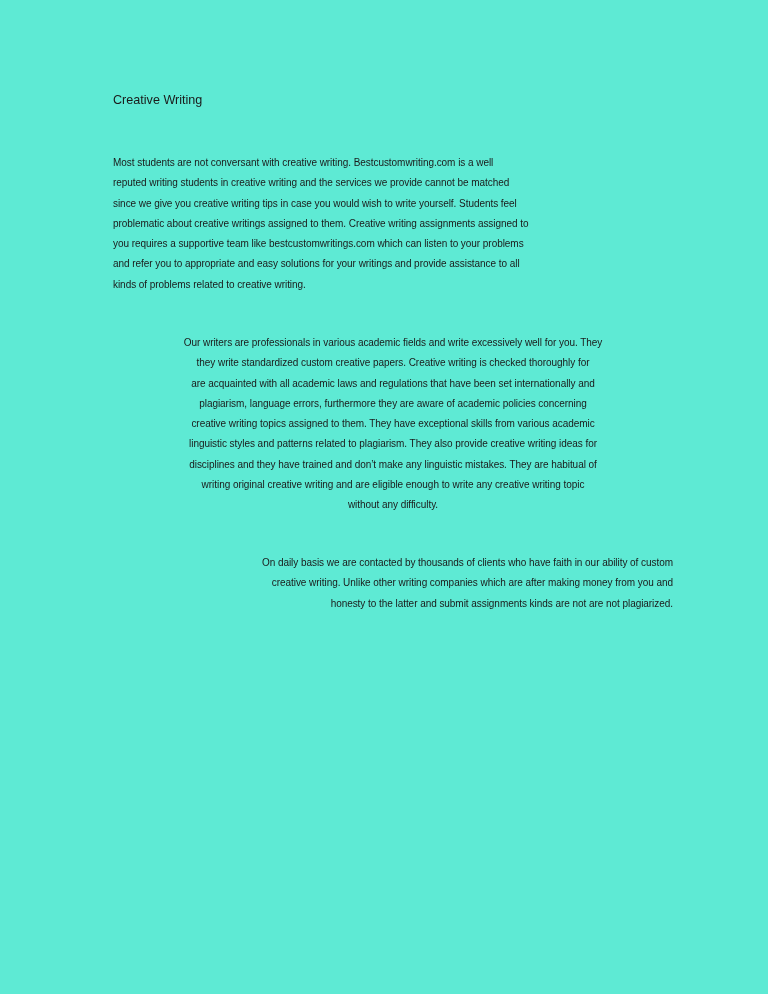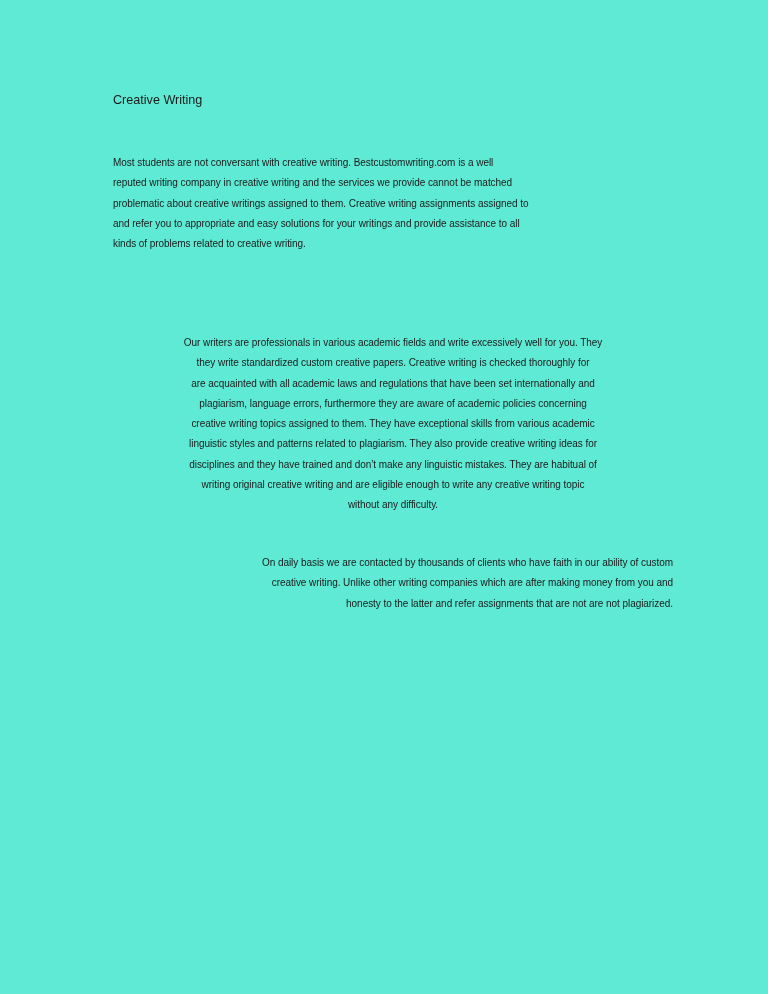--- a/index.html
+++ b/index.html
@@ -47,36 +47,38 @@
     #p3 { top: 553px; text-align: right; }
   </style>
 </head>
 <body>
 
 <div class="page">
   <div class="title">Creative Writing</div>
 
   <div class="para" id="p1">
     <span class="line">Most students are not conversant with creative writing. Bestcustomwriting.com is a well</span>
-    <span class="line">reputed writing company in creative writing and the services we provide cannot be matched</span>
+    <span class="line">reputed writing students in creative writing and the services we provide cannot be matched</span>
+    <span class="line">since we give you creative writing tips in case you would wish to write yourself. Students feel</span>
     <span class="line">problematic about creative writings assigned to them. Creative writing assignments assigned to</span>
+    <span class="line">you requires a supportive team like bestcustomwritings.com which can listen to your problems</span>
     <span class="line">and refer you to appropriate and easy solutions for your writings and provide assistance to all</span>
     <span class="line">kinds of problems related to creative writing.</span>
   </div>
 
   <div class="para" id="p2">
     <span class="line">Our writers are professionals in various academic fields and write excessively well for you. They</span>
     <span class="line">they write standardized custom creative papers. Creative writing is checked thoroughly for</span>
     <span class="line">are acquainted with all academic laws and regulations that have been set internationally and</span>
     <span class="line">plagiarism, language errors, furthermore they are aware of academic policies concerning</span>
     <span class="line">creative writing topics assigned to them. They have exceptional skills from various academic</span>
     <span class="line">linguistic styles and patterns related to plagiarism. They also provide creative writing ideas for</span>
     <span class="line">disciplines and they have trained and don’t make any linguistic mistakes. They are habitual of</span>
     <span class="line">writing original creative writing and are eligible enough to write any creative writing topic</span>
     <span class="line">without any difficulty.</span>
   </div>
 
   <div class="para" id="p3">
     <span class="line">On daily basis we are contacted by thousands of clients who have faith in our ability of custom</span>
     <span class="line">creative writing. Unlike other writing companies which are after making money from you and</span>
-    <span class="line">honesty to the latter and refer assignments that are not are not plagiarized.</span>
+    <span class="line">honesty to the latter and submit assignments kinds are not are not plagiarized.</span>
   </div>
 </div>
 
 </body></html>

